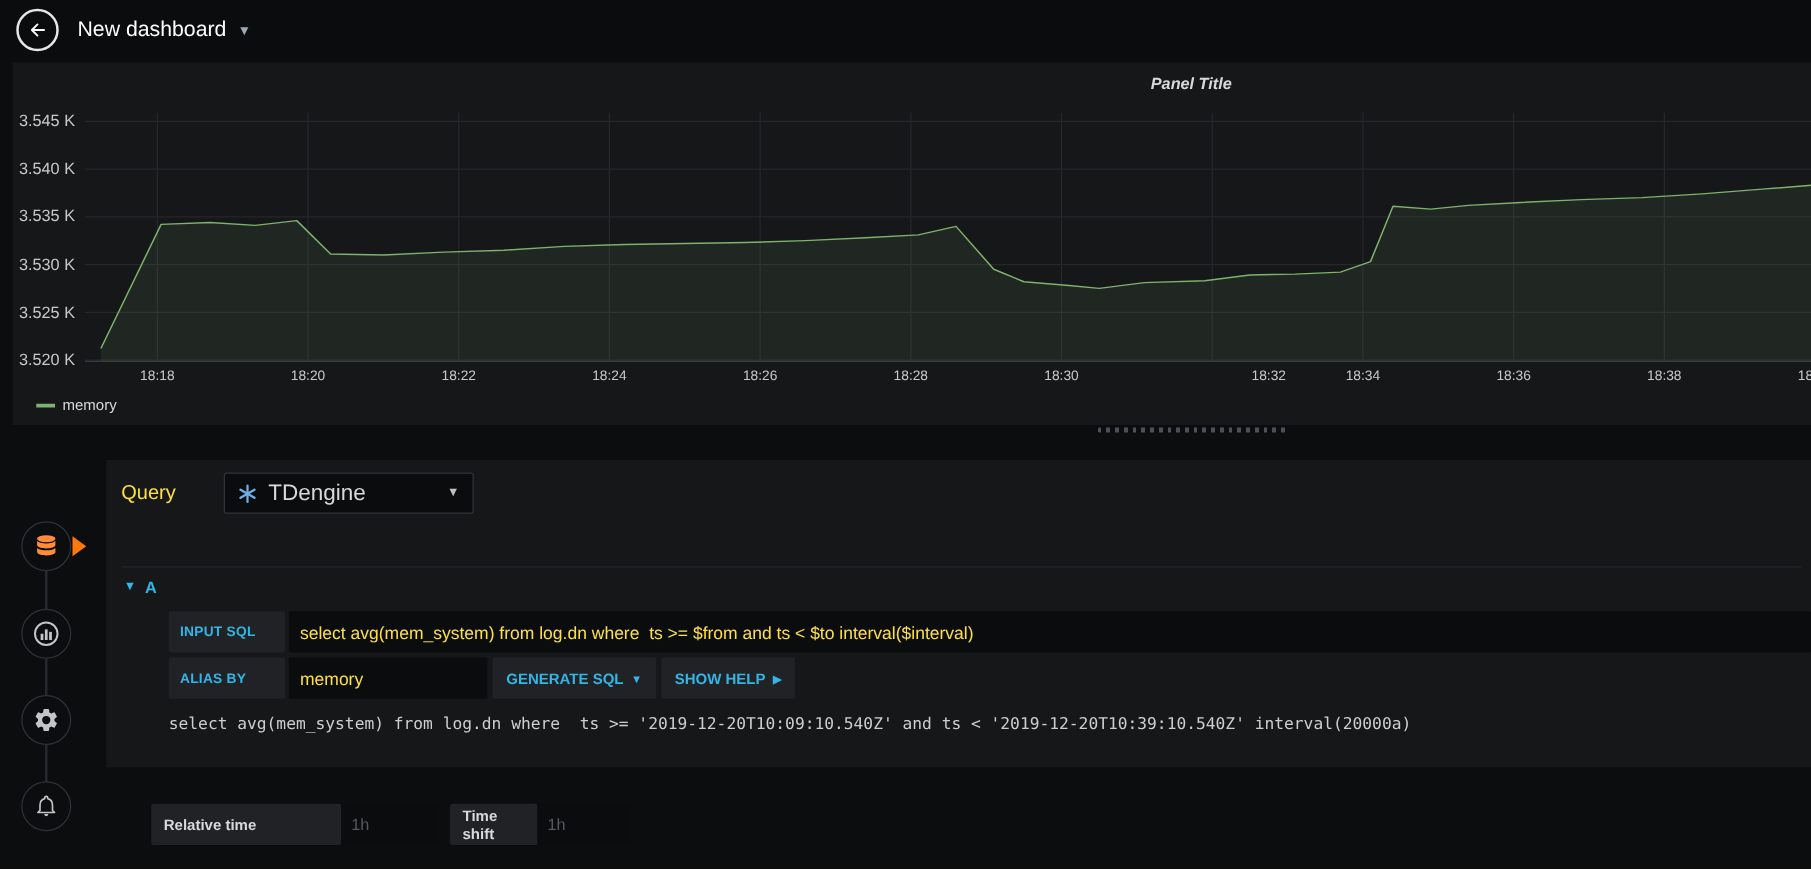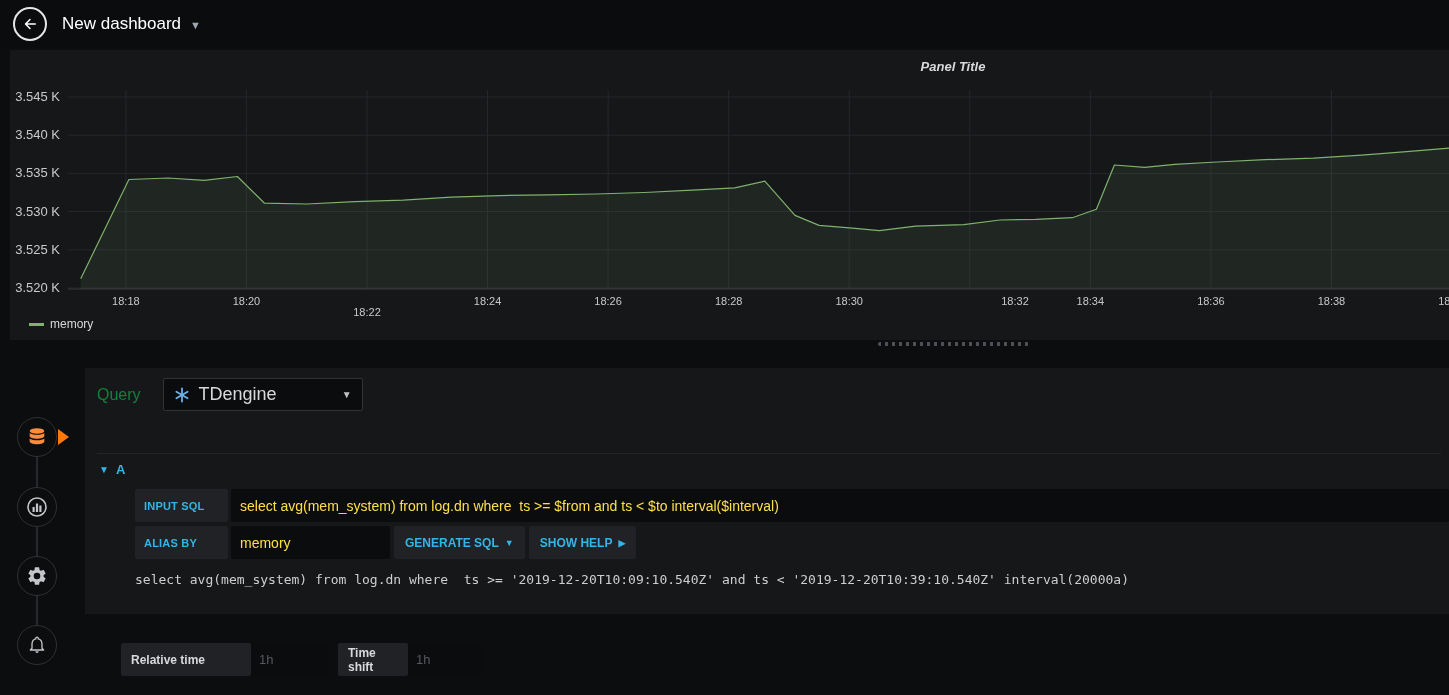--- a/index.html
+++ b/index.html
@@ -23,42 +23,42 @@
 
   
   .rail-line{position:absolute;left:36px;top:437px;width:2px;height:208px;background:#26282d;}
   .rail-icon{position:absolute;left:17px;width:40px;height:40px;border-radius:50%;background:#0c0d0e;border:1px solid #2e3136;box-sizing:border-box;display:flex;align-items:center;justify-content:center;cursor:pointer;}
   .t1{top:417px;} .t2{top:487px;} .t3{top:556px;} .t4{top:625px;}
   .active-arrow{position:absolute;left:58px;top:429px;width:0;height:0;border-top:8px solid transparent;border-bottom:8px solid transparent;border-left:11px solid #ff780a;}
 
   
   .query-panel{position:absolute;left:85px;top:368px;width:1364px;height:246px;background:#161719;}
   .q-header{position:absolute;left:12px;top:10px;right:12px;height:33px;display:flex;align-items:center;}
-  .q-title{font-size:16px;font-weight:500;color:#15803d;margin-right:22px;}
+  .q-title{font-size:16px;font-weight:500;color:#fde047;margin-right:38px;}
   .ds-picker{width:200px;height:33px;box-sizing:border-box;background:#0b0c0e;border:1px solid #303338;border-radius:2px;display:flex;align-items:center;padding:0 10px;gap:9px;cursor:pointer;}
   .ds-name{font-size:18px;color:#d8d9da;}
   .ds-caret{margin-left:auto;font-size:10px;color:#c0c1c3;}
   .ref-row{position:absolute;left:12px;right:8px;top:85px;height:30px;border-top:1px solid #222529;display:flex;align-items:center;gap:7px;color:#33b5e5;cursor:pointer;}
   .ref-caret{font-size:10px;padding-left:2px;}
   .ref-id{font-size:13px;font-weight:700;}
   .form-row{position:absolute;left:50px;right:0;height:33px;display:flex;align-items:stretch;}
   .sql-row{top:121px;}
   .alias-row{top:158px;}
   .form-label{width:93px;min-width:93px;background:#202226;color:#33b5e5;font-size:11px;font-weight:700;letter-spacing:.2px;display:flex;align-items:center;padding-left:9px;box-sizing:border-box;margin-right:3px;border-radius:2px;}
   .form-input{background:#0b0c0e;border:none;outline:none;color:#fde047;font-size:14px;font-family:"Liberation Sans",sans-serif;padding:0 9px;height:33px;box-sizing:border-box;border-radius:2px;}
   .sql-input{flex:1;}
   .alias-input{width:159px;}
   .blue-btn{margin-left:4px;background:#202226;color:#33b5e5;font-size:12px;font-weight:700;display:flex;align-items:center;gap:6px;padding:0 11px;border-radius:2px;cursor:pointer;white-space:nowrap;}
   .b-caret{font-size:9px;padding-top:1px;}
   .gen-sql{position:absolute;left:50px;top:204px;right:12px;font-family:"DejaVu Sans Mono","Liberation Mono",monospace;font-size:13px;color:#cdced0;white-space:pre;overflow:hidden;}
 
   
   .options-row{position:absolute;left:121px;top:643px;height:33px;display:flex;align-items:stretch;}
   .opt-label{background:#202226;color:#d8d9da;font-size:12px;font-weight:700;display:flex;align-items:center;padding:0 10px;box-sizing:border-box;border-radius:2px;}
-  .opt-label.rt{width:130px;}
+  .opt-label.rt{width:152px;}
   .opt-label.ts{width:70px;}
   .opt-input{background:#0b0c0e;border:none;outline:none;height:33px;box-sizing:border-box;color:#d8d9da;font-size:13px;padding:0 8px;font-family:"Liberation Sans",sans-serif;border-radius:2px;}
   .opt-input.rt-input{width:77px;}
   .opt-input.ts-input{width:74px;}
   .opt-gap{width:10px;}
   input::placeholder{color:#55585f;}
 </style>
 </head>
 <body>
 
@@ -80,21 +80,21 @@
       <div class="tick" style="top: 39.0283px;">3.545 K</div>
       <div class="tick" style="top: 77.2254px;">3.540 K</div>
       <div class="tick" style="top: 115.422px;">3.535 K</div>
       <div class="tick" style="top: 153.62px;">3.530 K</div>
       <div class="tick" style="top: 191.817px;">3.525 K</div>
       <div class="tick" style="top: 230.014px;">3.520 K</div>
     </div>
   <div class="x-axis">
       <div class="tick" style="left: 85.8682px;">18:18</div>
       <div class="tick" style="left: 206.427px;">18:20</div>
-      <div class="tick" style="left: 326.986px; margin-top: 11px;">18:22</div>
+      <div class="tick" style="left: 326.986px;">18:22</div>
       <div class="tick" style="left: 447.544px;">18:24</div>
       <div class="tick" style="left: 568.103px;">18:26</div>
       <div class="tick" style="left: 688.662px;">18:28</div>
       <div class="tick" style="left: 809.22px;">18:30</div>
       <div class="tick" style="left: 975px;">18:32</div>
       <div class="tick" style="left: 1050.34px;">18:34</div>
       <div class="tick" style="left: 1170.9px;">18:36</div>
       <div class="tick" style="left: 1291.46px;">18:38</div>
       <div class="tick" style="left: 1412.01px;">18:40</div>
     </div>

